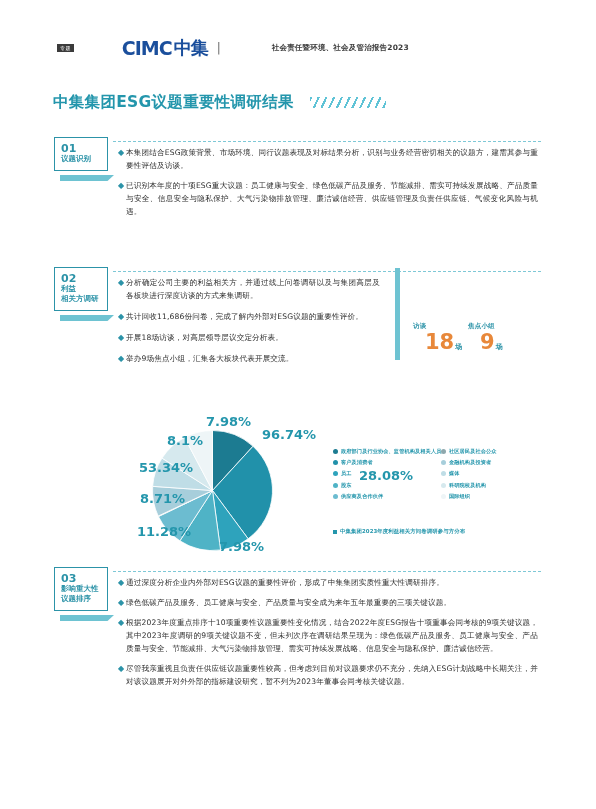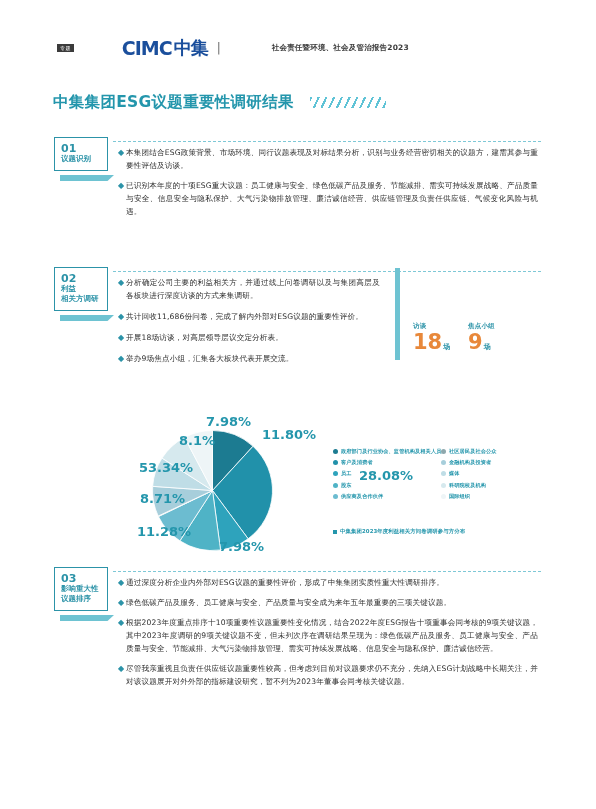--- a/index.html
+++ b/index.html
@@ -48,21 +48,21 @@
   .bullets{position:absolute;}
   .brow{display:flex;align-items:flex-start;margin-bottom:7px;}
   .bdot{width:8px;flex:0 0 8px;color:#2c93a8;font-size:8px;line-height:13px;}
   .btxt{font-size:7.6px;line-height:13px;color:#2f2f2f;letter-spacing:.15px;text-align:justify;}
 
   
   .statbar{position:absolute;left:395px;top:268px;width:5px;height:92px;background:#6ec3d2;}
   .statblock{position:absolute;}
   .stat-lbl{font-size:6.5px;font-weight:bold;color:#2c93a8;letter-spacing:.2px;margin-bottom:1px;}
   .stat-big{font-size:27px;font-weight:bold;color:#e8883a;line-height:27px;letter-spacing:-.5px;}
-  .stat-mid{font-size:21px;font-weight:bold;color:#e8883a;line-height:21px;}
+  .stat-mid{font-size:21px;font-weight:bold;color:#e8883a;line-height:21px;margin-left:12px;}
   .stat-unit{font-size:8px;font-weight:bold;color:#2c93a8;margin-left:1px;}
   .stat-unit-s{font-size:7px;font-weight:bold;color:#2c93a8;margin-left:1px;}
   .srow{display:flex;align-items:baseline;}
 
   
   .chart{position:absolute;left:150px;top:428px;width:125px;height:125px;}
   .pielabel{position:absolute;font-size:13px;font-weight:bold;color:#2496ac;white-space:nowrap;}
 
   
   .legend{position:absolute;left:333px;top:448px;width:212px;
@@ -166,27 +166,27 @@
         <path d="M 62.5 62.5 L 29.9060160909193 112.87491650548503 A 60 60 0 0 1 8.453556963676114 88.55728295738828 Z" fill="#6cbcd0" stroke="#ffffff" stroke-width="0.8"></path>
         <path d="M 62.5 62.5 L 8.453556963676114 88.55728295738828 A 60 60 0 0 1 8.210376852038841 88.04675749390438 Z" fill="#8fa8ad" stroke="#ffffff" stroke-width="0.8"></path>
         <path d="M 62.5 62.5 L 8.210376852038841 88.04675749390438 A 60 60 0 0 1 2.643249618326486 58.356398457135676 Z" fill="#a7cedb" stroke="#ffffff" stroke-width="0.8"></path>
         <path d="M 62.5 62.5 L 2.643249618326486 58.356398457135676 A 60 60 0 0 1 12.002565330627107 30.096156218553077 Z" fill="#bfdde6" stroke="#ffffff" stroke-width="0.8"></path>
         <path d="M 62.5 62.5 L 12.002565330627107 30.096156218553077 A 60 60 0 0 1 34.52421250060449 9.421234812887121 Z" fill="#d6e9ee" stroke="#ffffff" stroke-width="0.8"></path>
         <path d="M 62.5 62.5 L 34.52421250060449 9.421234812887121 A 60 60 0 0 1 62.499999999999936 2.5 Z" fill="#eef5f7" stroke="#ffffff" stroke-width="0.8"></path>
       </svg>
   </div>
 
   <div class="pielabel" style="left:206px;top:414px;">7.98%</div>
-  <div class="pielabel" style="left:262px;top:427px;">11.80%</div>
+  <div class="pielabel" style="left:262px;top:427px;">96.74%</div>
   <div class="pielabel" style="left:359px;top:468px;">28.08%</div>
   <div class="pielabel" style="left:219px;top:539px;">7.98%</div>
   <div class="pielabel" style="left:137px;top:524px;">11.28%</div>
   <div class="pielabel" style="left:140px;top:491px;">8.71%</div>
   <div class="pielabel" style="left:139px;top:460px;">53.34%</div>
-  <div class="pielabel" style="left:172px;top:433px;padding-left:7px;">8.1%</div>
+  <div class="pielabel" style="left:160px;top:433px;padding-left:7px;">8.1%</div>
 
   <div class="legend" id="legend">
       <div class="lgitem">
         <span class="lgdot" style="background: rgb(28, 123, 145);"></span>
         <span class="lgtxt">政府部门及行业协会、监管机构及相关人员</span>
       </div>
       <div class="lgitem">
         <span class="lgdot" style="background: rgb(143, 168, 173);"></span>
         <span class="lgtxt">社区居民及社会公众</span>
       </div>

